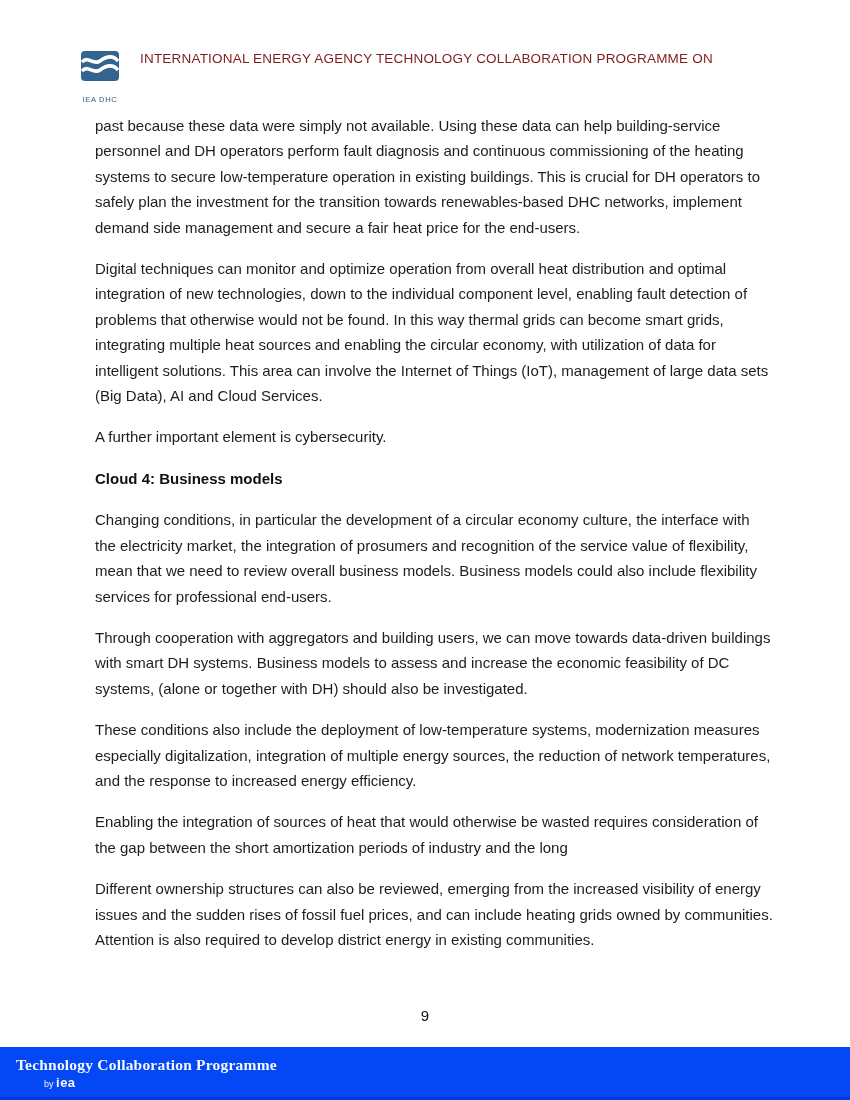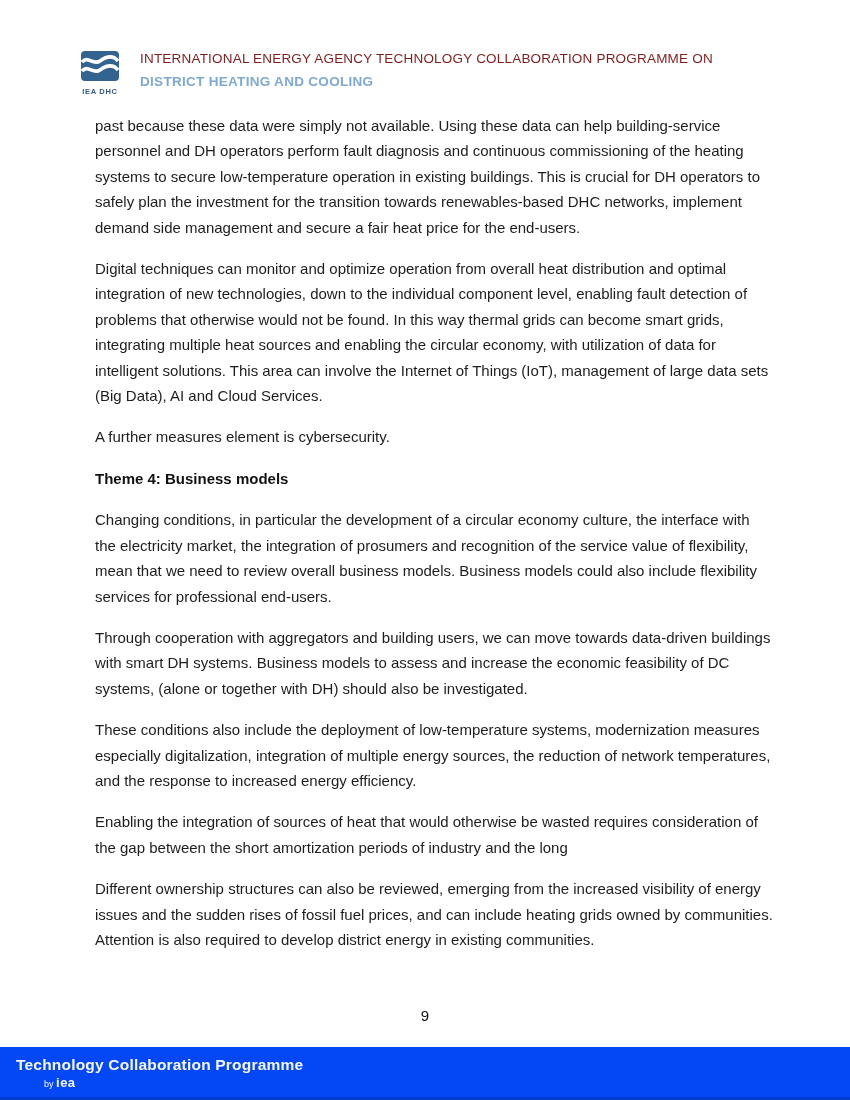--- a/index.html
+++ b/index.html
@@ -25,23 +25,23 @@
     width: 42px;
     text-align: center;
   }
   .logo-mark svg {
     width: 38px;
     height: 30px;
     display: block;
     margin: 0 auto;
   }
   .logo-label {
-    margin-top: 6px;
+    margin-top: 14px;
     font-size: 7.5px;
-    font-weight: 700;
+    font-weight: 400;
     letter-spacing: 0.7px;
     color: #2f5a85;
     white-space: nowrap;
   }
   .title-block {
     position: absolute;
     left: 140px;
     top: 51px;
   }
   .title-line1 {
@@ -98,20 +98,21 @@
     width: 100%;
     height: 53px;
     background: #0447f5;
     color: #f4f8ff;
   }
   .footer-title {
     margin: 9px 0 0 16px;
     font-size: 15.5px;
     font-weight: 700;
     letter-spacing: 0.2px;
+    font-family: Liberation Serif, serif;
   }
   .footer-byline {
     margin: 3px 0 0 16px;
     font-size: 9px;
     line-height: 12px;
     padding-left: 28px;
   }
   .footer-byline .brand {
     font-size: 13px;
     font-weight: 700;
@@ -137,28 +138,27 @@
         <path d="M4 0 L34 0 Q38 0 38 4 L38 26 Q38 30 34 30 L4 30 Q0 30 0 26 L0 4 Q0 0 4 0 Z" fill="#33638f"></path>
         <path d="M1 11 C 7 4, 12 15, 19 10 S 32 4, 37 10" stroke="#ffffff" stroke-width="3.6" fill="none"></path>
         <path d="M1 20 C 7 13, 12 24, 19 19 S 32 13, 37 19" stroke="#ffffff" stroke-width="3.6" fill="none"></path>
       </svg>
     </span>
     <div class="logo-label">IEA DHC</div>
   </div>
 
   <div class="title-block">
     <div class="title-line1">INTERNATIONAL ENERGY AGENCY TECHNOLOGY COLLABORATION PROGRAMME ON</div>
-    <div class="title-line2">DISTRICT HEATING AND COOLING</div>
   </div>
 
   <div class="content">
     <p>past because these data were simply not available. Using these data can help building-service personnel and DH operators perform fault diagnosis and continuous commissioning of the heating systems to secure low-temperature operation in existing buildings. This is crucial for DH operators to safely plan the investment for the transition towards renewables-based DHC networks, implement demand side management and secure a fair heat price for the end-users.</p>
     <p>Digital techniques can monitor and optimize operation from overall heat distribution and optimal integration of new technologies, down to the individual component level, enabling fault detection of problems that otherwise would not be found. In this way thermal grids can become smart grids, integrating multiple heat sources and enabling the circular economy, with utilization of data for intelligent solutions. This area can involve the Internet of Things (IoT), management of large data sets (Big Data), AI and Cloud Services.</p>
-    <p>A further measures element is cybersecurity.</p>
-    <p class="heading">Theme 4: Business models</p>
+    <p>A further important element is cybersecurity.</p>
+    <p class="heading">Cloud 4: Business models</p>
     <p>Changing conditions, in particular the development of a circular economy culture, the interface with the electricity market, the integration of prosumers and recognition of the service value of flexibility, mean that we need to review overall business models. Business models could also include flexibility services for professional end-users.</p>
     <p>Through cooperation with aggregators and building users, we can move towards data-driven buildings with smart DH systems. Business models to assess and increase the economic feasibility of DC systems, (alone or together with DH) should also be investigated.</p>
     <p>These conditions also include the deployment of low-temperature systems, modernization measures especially digitalization, integration of multiple energy sources, the reduction of network temperatures, and the response to increased energy efficiency.</p>
     <p>Enabling the integration of sources of heat that would otherwise be wasted requires consideration of the gap between the short amortization periods of industry and the long</p>
     <p>Different ownership structures can also be reviewed, emerging from the increased visibility of energy issues and the sudden rises of fossil fuel prices, and can include heating grids owned by communities. Attention is also required to develop district energy in existing communities.</p>
   </div>
 
   <div class="page-number">9</div>
 
   <div class="footer-bar">

